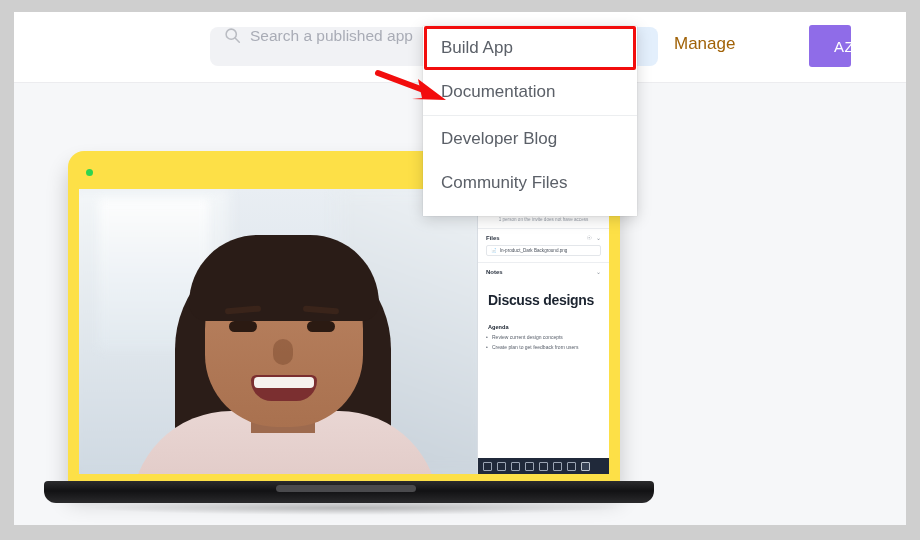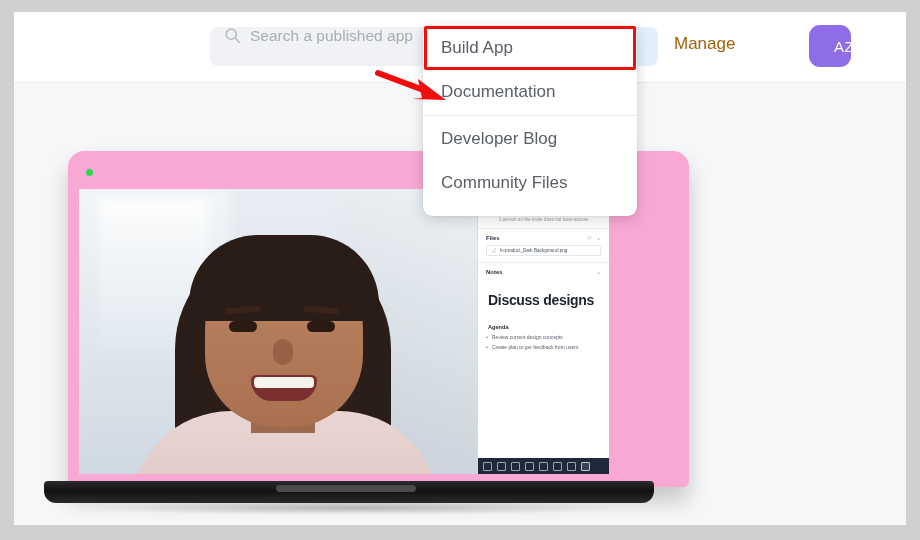--- a/index.html
+++ b/index.html
@@ -51,35 +51,35 @@
     width: 11px; height: 11px; margin-left: 10px; margin-top: 1px;
     border-right: 2px solid #2c7be5; border-bottom: 2px solid #2c7be5;
     transform: rotate(45deg) translate(-2px,-2px);
   }
   #manage-button {
     position: absolute; left: 660px; top: 22px;
     font-size: 17px; color: #a16207; cursor: pointer;
   }
   #avatar {
     position: absolute; left: 795px; top: 13px;
-    width: 42px; height: 42px; border-radius: 11px;
+    width: 42px; height: 42px; border-radius: 3px;
     background: #8f6ce8; color: #fff;
     display: flex; align-items: center; justify-content: center;
     font-size: 15px; letter-spacing: .5px; padding-left: 28px;
   }
 
   
   #body-area {
     position: absolute; left: 0; top: 71px; width: 892px; height: 442px;
     background: #f6f7f9; overflow: hidden;
   }
   #laptop { position: absolute; left: 30px; top: 68px; width: 610px; height: 360px; }
   #lid {
-    position: absolute; left: 24px; top: 0; width: 621px; height: 336px;
-    background: #f9a8d4; border-radius: 16px 16px 6px 6px;
+    position: absolute; left: 24px; top: 0; width: 552px; height: 336px;
+    background: #fde047; border-radius: 16px 16px 6px 6px;
     box-shadow: 0 14px 22px rgba(0,0,0,.20);
   }
   #cam-dot { position: absolute; left: 18px; top: 18px; width: 7px; height: 7px;
     border-radius: 50%; background: #2fd44f; }
   #screen {
     position: absolute; left: 11px; top: 38px; width: 530px; height: 285px;
     background: #0b0b0b; overflow: hidden;
   }
 
   
@@ -153,21 +153,21 @@
     border-radius: 4px 4px 12px 12px;
   }
   #base-notch { position: absolute; left: 232px; top: 4px; width: 140px; height: 7px;
     background: #4a4a4d; border-radius: 4px; }
   #base-shadow { position: absolute; left: 40px; top: 350px; width: 540px; height: 14px;
     background: radial-gradient(ellipse at center, rgba(0,0,0,.22), rgba(0,0,0,0) 70%); }
 
   
   #dropdown {
     position: absolute; left: 409px; top: 14px; width: 214px; height: 190px;
-    background: #ffffff; border-radius: 9px;
+    background: #ffffff; border-radius: 0;
     box-shadow: 0 3px 14px rgba(0,0,0,.17), 0 0 1px rgba(0,0,0,.2);
     z-index: 40;
   }
   .dd-item {
     height: 44px; display: flex; align-items: center; padding-left: 18px;
     font-size: 17px; color: #5b6068; cursor: pointer;
   }
   #dd-item-0 { height: 44px; }
   .dd-div { height: 1px; background: #eceef0; margin: 1px 0; }
   #dd-highlight {

